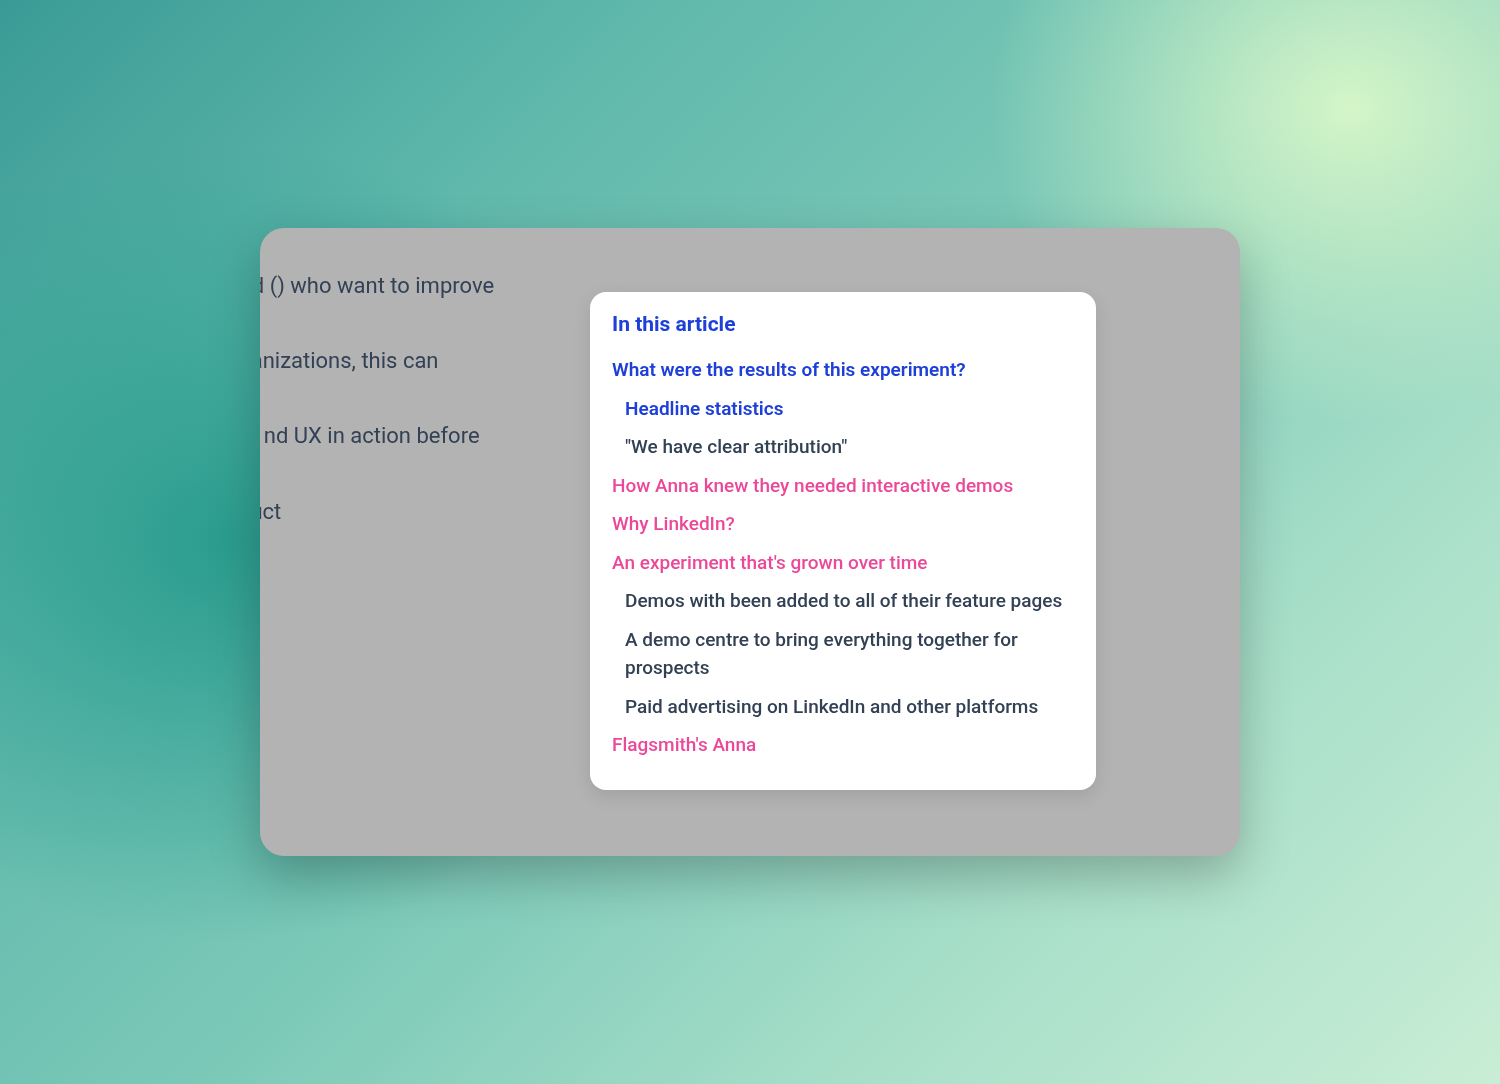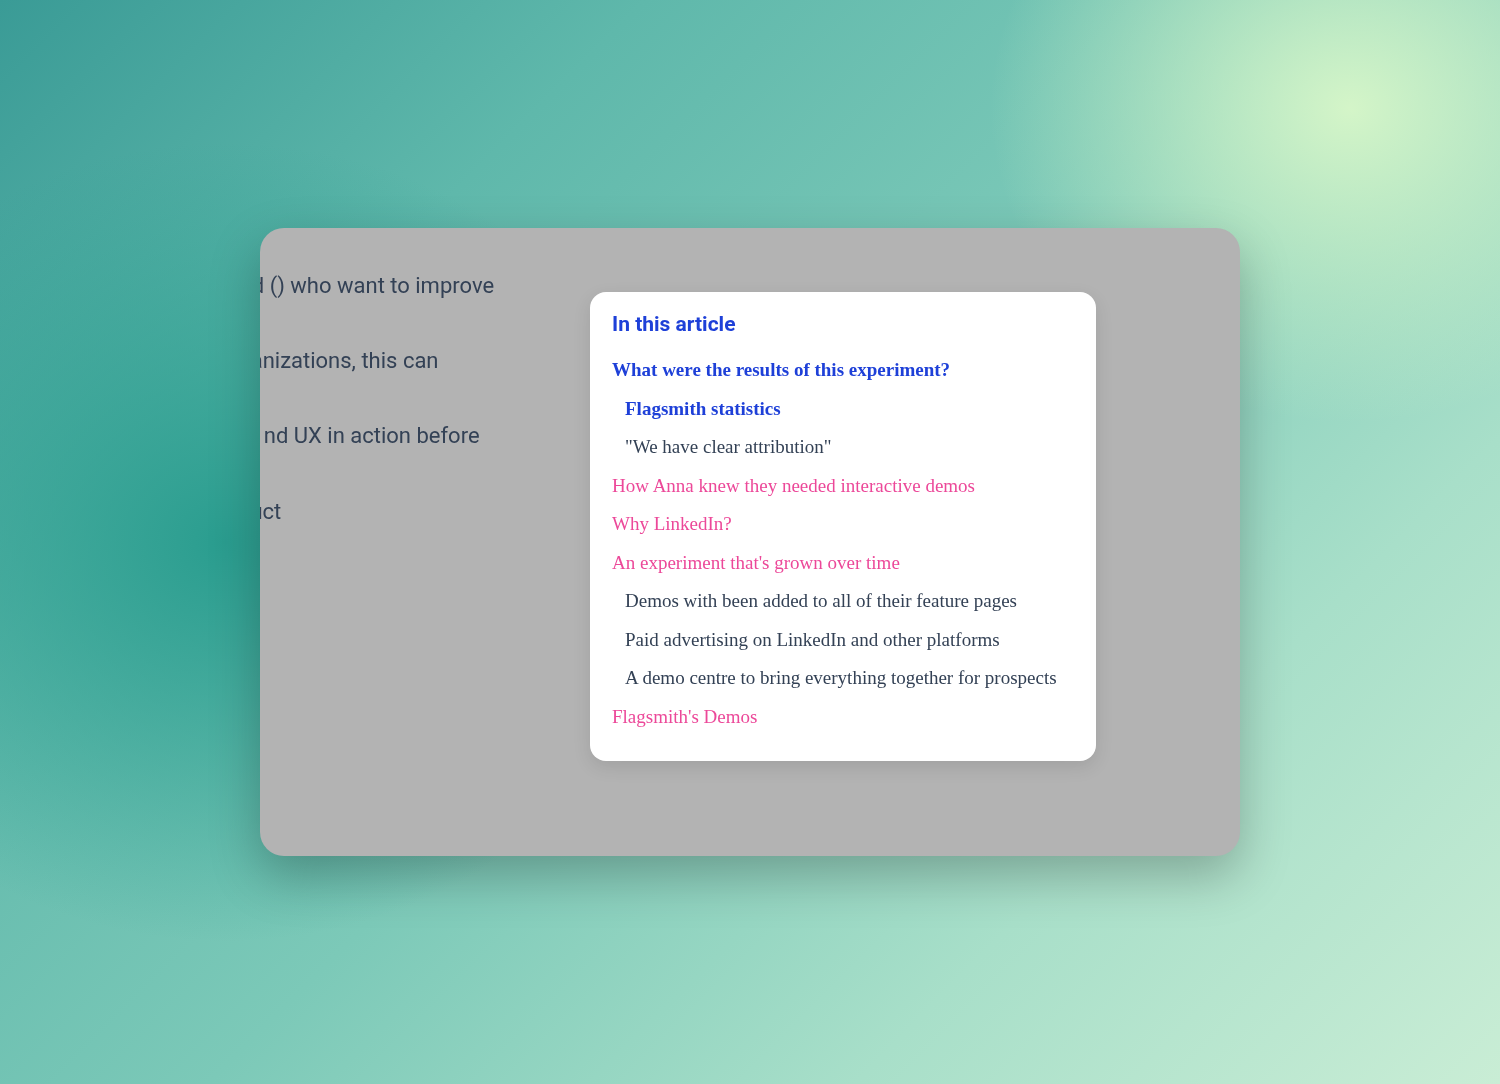--- a/index.html
+++ b/index.html
@@ -59,21 +59,20 @@
 
   .toc-title {
     color: #1e40d8;
     font-size: 21px;
     font-weight: 700;
     margin-bottom: 20px;
   }
 
   .toc-list {
     list-style: none;
-    font-family: Liberation Serif, serif;
   }
 
   .toc-item {
     font-size: 19px;
     line-height: 1.5;
     margin-bottom: 10px;
     cursor: pointer;
   }
 
   .toc-item.level-1 {
@@ -102,25 +101,25 @@
     <p>t led growth model and () who want to improve</p>
     <p>eads to a purchase rganizations, this can</p>
     <p>en made by a different nd UX in action before</p>
     <p>using interactive product</p>
   </div>
 
   <div class="toc-panel">
     <div class="toc-title">In this article</div>
     <ul class="toc-list" id="toc-list">
         <li class="toc-item level-1 active">What were the results of this experiment?</li>
-        <li class="toc-item level-2 active">Flagsmith statistics</li>
+        <li class="toc-item level-2 active">Headline statistics</li>
         <li class="toc-item level-2">"We have clear attribution"</li>
         <li class="toc-item level-1">How Anna knew they needed interactive demos</li>
         <li class="toc-item level-1">Why LinkedIn?</li>
         <li class="toc-item level-1">An experiment that's grown over time</li>
         <li class="toc-item level-2">Demos with been added to all of their feature pages</li>
+        <li class="toc-item level-2">A demo centre to bring everything together for prospects</li>
         <li class="toc-item level-2">Paid advertising on LinkedIn and other platforms</li>
-        <li class="toc-item level-2">A demo centre to bring everything together for prospects</li>
-        <li class="toc-item level-1">Flagsmith's Demos</li>
+        <li class="toc-item level-1">Flagsmith's Anna</li>
       </ul>
   </div>
 
 </div>
 
 </body></html>

